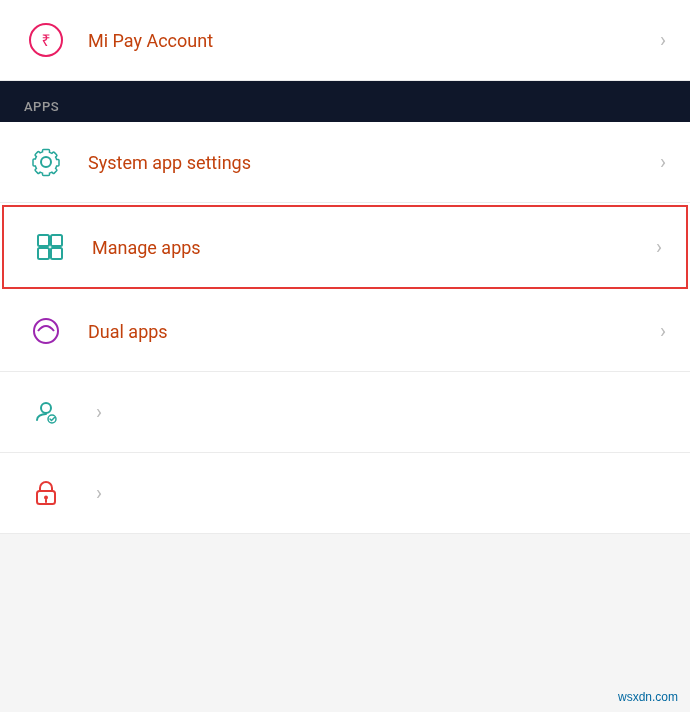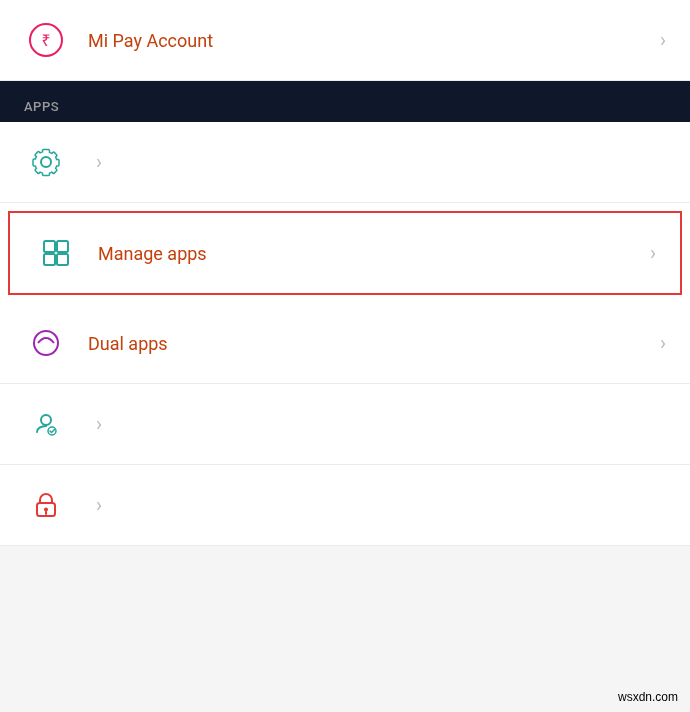--- a/index.html
+++ b/index.html
@@ -39,21 +39,21 @@
       position: relative;
       min-height: 75px;
     }
 
     .list-item:first-child {
       border-top: none;
     }
 
     .list-item.highlighted {
       border: 2.5px solid #e53935;
-      margin: 8px;
+      margin: 2px;
       background-color: #fff;
     }
 
     .list-item .icon-wrapper {
       width: 44px;
       height: 44px;
       display: flex;
       align-items: center;
       justify-content: center;
       margin-right: 20px;
@@ -102,21 +102,21 @@
     .icon-lock {
       width: 32px;
       height: 32px;
     }
 
     .watermark {
       position: fixed;
       bottom: 8px;
       right: 12px;
       font-size: 12px;
-      color: #000000;
+      color: #0369a1;
       font-family: Arial, sans-serif;
       margin-left: 37px;
     }
   </style>
 </head>
 <body>
 
 <div class="settings-list">
 
   <div class="list-item">
@@ -134,20 +134,21 @@
     <span>APPS</span>
   </div>
 
   <div class="list-item">
     <div class="icon-wrapper">
       <svg class="icon-gear" viewBox="0 0 32 32" fill="none" xmlns="http://www.w3.org/2000/svg">
         <path d="M16 10a6 6 0 1 0 0 12A6 6 0 0 0 16 10zm0 10a4 4 0 1 1 0-8 4 4 0 0 1 0 8z" fill="#26a69a"></path>
         <path d="M28 13.5h-1.4a11.1 11.1 0 0 0-1-2.4l1-1a1 1 0 0 0 0-1.4l-2.3-2.3a1 1 0 0 0-1.4 0l-1 1a11.1 11.1 0 0 0-2.4-1V4.5A1 1 0 0 0 18.5 3.5h-5a1 1 0 0 0-1 1v1.4a11.1 11.1 0 0 0-2.4 1l-1-1a1 1 0 0 0-1.4 0L5.4 8.2a1 1 0 0 0 0 1.4l1 1a11.1 11.1 0 0 0-1 2.4H4a1 1 0 0 0-1 1v5a1 1 0 0 0 1 1h1.4a11.1 11.1 0 0 0 1 2.4l-1 1a1 1 0 0 0 0 1.4l2.3 2.3a1 1 0 0 0 1.4 0l1-1a11.1 11.1 0 0 0 2.4 1v1.4a1 1 0 0 0 1 1h5a1 1 0 0 0 1-1v-1.4a11.1 11.1 0 0 0 2.4-1l1 1a1 1 0 0 0 1.4 0l2.3-2.3a1 1 0 0 0 0-1.4l-1-1a11.1 11.1 0 0 0 1-2.4H28a1 1 0 0 0 1-1v-5a1 1 0 0 0-1-.5z" fill="none" stroke="#26a69a" stroke-width="1.5"></path>
       </svg>
     </div>
+    <span class="item-label">System app settings</span>
     <span class="chevron">›</span>
   </div>
 
   <div class="list-item highlighted">
     <div class="icon-wrapper">
       <svg class="icon-apps" viewBox="0 0 32 32" fill="none" xmlns="http://www.w3.org/2000/svg">
         <rect x="4" y="4" width="11" height="11" rx="1.5" stroke="#26a69a" stroke-width="2" fill="none"></rect>
         <rect x="17" y="4" width="11" height="11" rx="1.5" stroke="#26a69a" stroke-width="2" fill="none"></rect>
         <rect x="4" y="17" width="11" height="11" rx="1.5" stroke="#26a69a" stroke-width="2" fill="none"></rect>
         <rect x="17" y="17" width="11" height="11" rx="1.5" stroke="#26a69a" stroke-width="2" fill="none"></rect>

